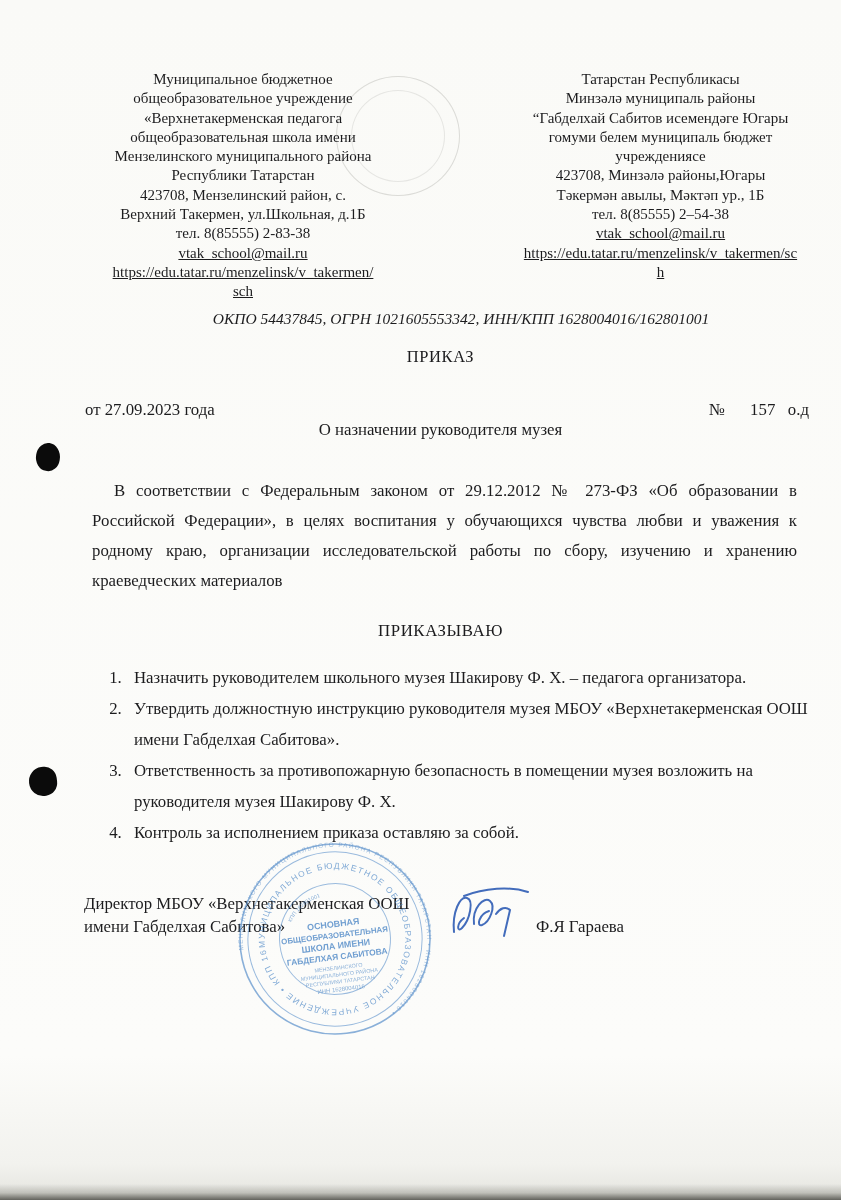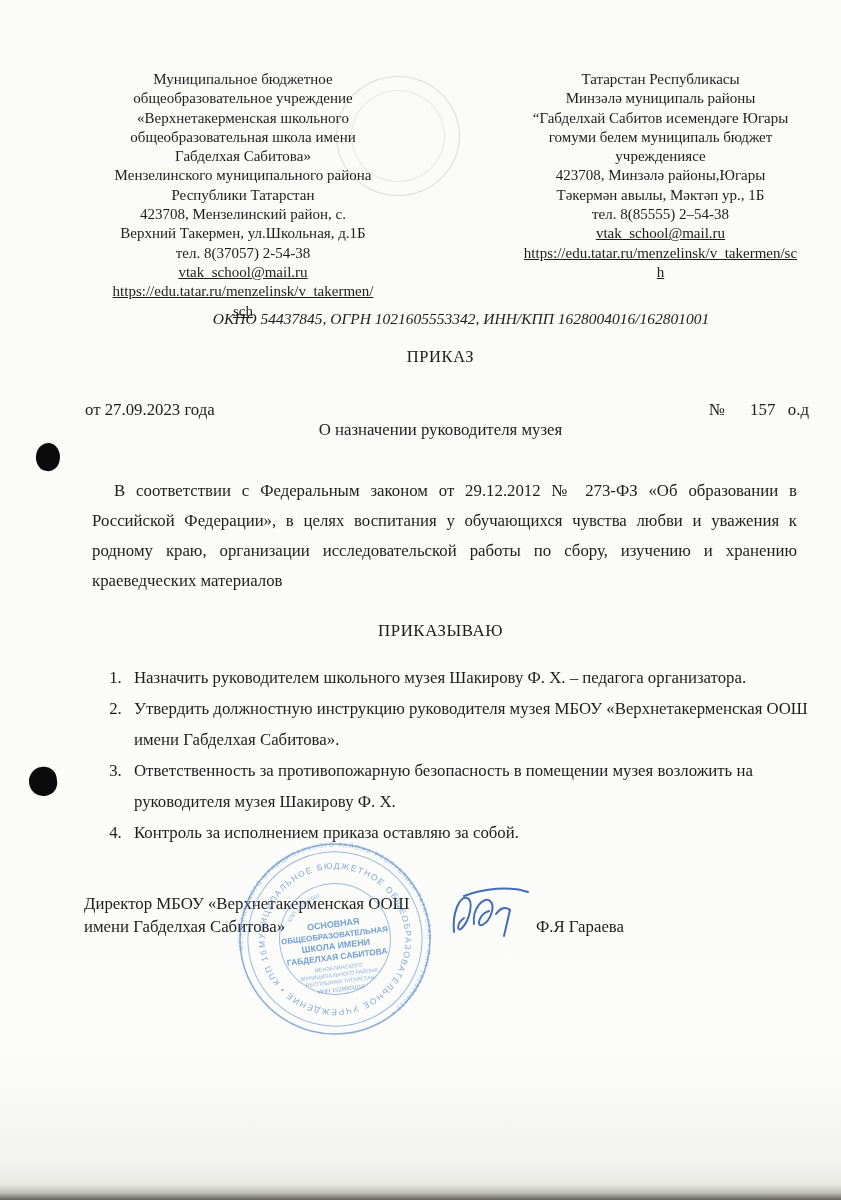--- a/index.html
+++ b/index.html
@@ -38,28 +38,27 @@
 <body>
 
 <div class="page">
 
   <div class="watermark"></div>
 
   <div class="header">
     <div class="h-col h-left">
       <div>Муниципальное бюджетное</div>
       <div>общеобразовательное  учреждение</div>
-      <div>«Верхнетакерменская школьного</div>
+      <div>«Верхнетакерменская педагога</div>
       <div>общеобразовательная школа имени</div>
-      <div>Габделхая Сабитова»</div>
       <div>Мензелинского муниципального района</div>
       <div>Республики Татарстан</div>
       <div>423708, Мензелинский район, с.</div>
       <div>Верхний Такермен, ул.Школьная, д.1Б</div>
-      <div>тел. 8(37057)  2-54-38</div>
+      <div>тел. 8(85555)  2-83-38</div>
       <div class="u">vtak_school@mail.ru</div>
       <div class="u">https://edu.tatar.ru/menzelinsk/v_takermen/</div>
       <div class="u">sch</div>
     </div>
     <div class="h-col h-right">
       <div>Татарстан Республикасы</div>
       <div>Минзәлә муниципаль районы</div>
       <div>“Габделхай Сабитов исемендәге Югары</div>
       <div>гомуми белем муниципаль бюджет</div>
       <div>учреждениясе</div>

